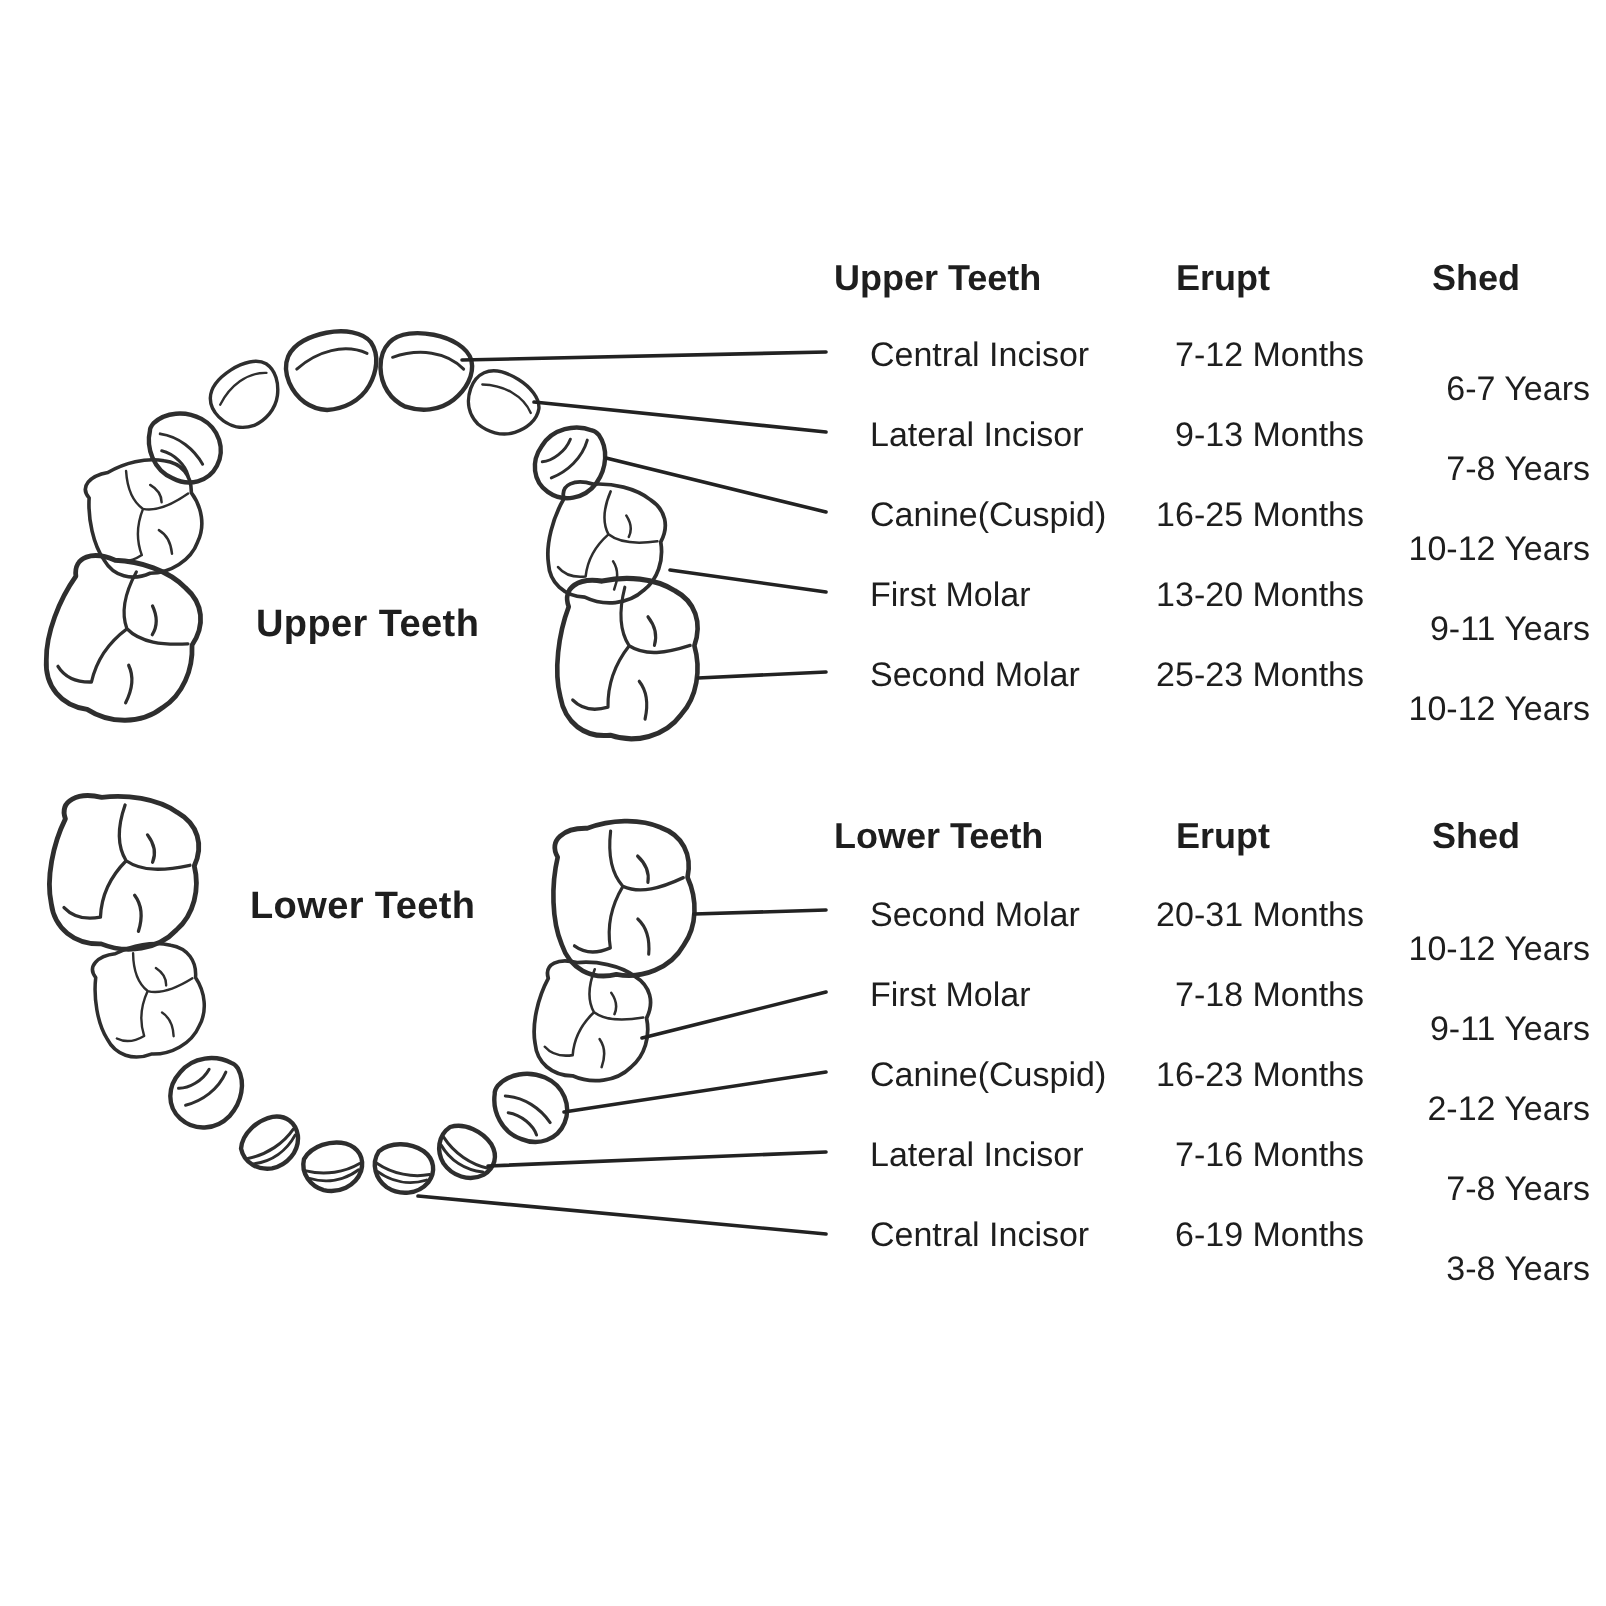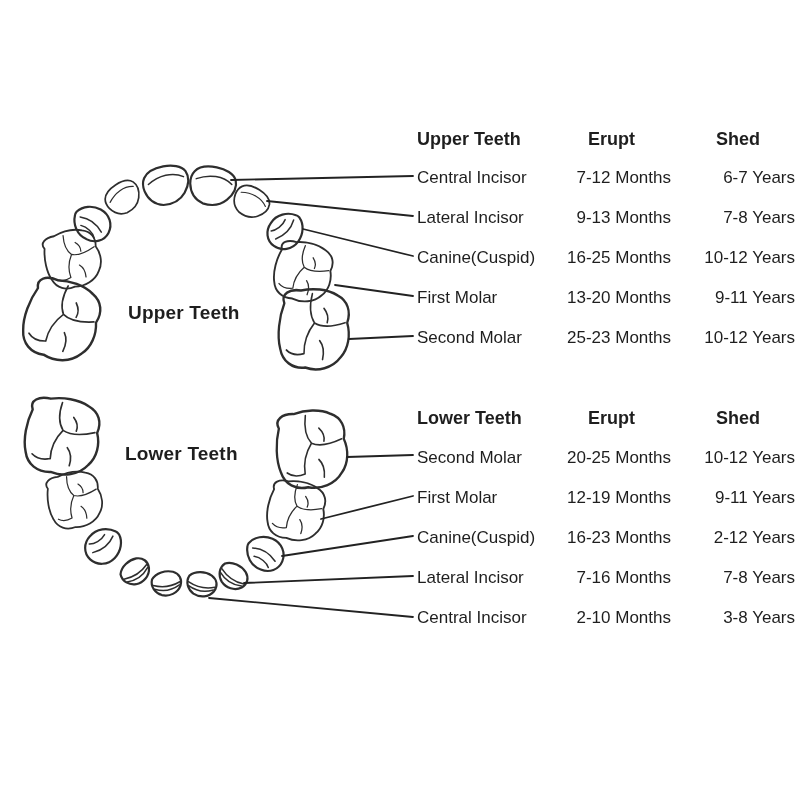--- a/index.html
+++ b/index.html
@@ -9,26 +9,26 @@
   }
   svg.art{position:absolute;left:0;top:0;}
   .outline{fill:none;stroke:#2e2e2e;stroke-width:2.2;stroke-linecap:round;stroke-linejoin:round;}
   .crack{fill:none;stroke:#2e2e2e;stroke-width:1.5;stroke-linecap:round;stroke-linejoin:round;}
   .leader{stroke:#222222;stroke-width:1.8;stroke-linecap:round;}
   .arch-label{position:absolute;font-size:19px;font-weight:bold;white-space:nowrap;letter-spacing:.2px;}
   .thead,.trow{position:absolute;left:0;width:803px;height:24px;line-height:24px;}
   .thead span,.trow span{position:absolute;white-space:nowrap;}
   .thead span{font-size:18px;font-weight:bold;}
   .trow span{font-size:17px;}
-  .c-name{left:417px;}
+  .c-name{left:435px;}
   .h-name{left:417px;}
   .h-erupt{left:588px;}
   .h-shed{left:716px;}
-  .c-erupt{right:132px;text-align:center;}
-  .c-shed{right:8px;text-align:right;}
+  .c-erupt{right:121px;text-align:center;}
+  .c-shed{right:8px;text-align:right;margin-top:17px;}
 </style>
 </head>
 <body>
 
 <div class="sheet">
 
   <svg class="art" width="803" height="803" viewBox="0 0 803 803">
     <defs>
       <g id="molar">
         <path class="outline" d="M -30 -22 C -34 -30 -26 -35 -15 -34 C -4 -37 10 -37 20 -32 C 30 -28 34 -19 31 -9 C 35 1 34 13 27 21 C 20 31 6 35 -6 32 C -18 34 -28 28 -31 17 C -35 6 -34 -10 -30 -22 Z"></path>
@@ -122,37 +122,37 @@
     <span class="c-shed">10-12 Years</span>
   </div>
 
   <div class="thead" style="top:406px">
     <span class="h-name">Lower Teeth</span>
     <span class="h-erupt">Erupt</span>
     <span class="h-shed">Shed</span>
   </div>
   <div class="trow" style="top:446px">
     <span class="c-name">Second Molar</span>
-    <span class="c-erupt">20-25 Months</span>
+    <span class="c-erupt">20-31 Months</span>
     <span class="c-shed">10-12 Years</span>
   </div>
   <div class="trow" style="top:486px">
     <span class="c-name">First Molar</span>
-    <span class="c-erupt">12-19 Months</span>
+    <span class="c-erupt">7-18 Months</span>
     <span class="c-shed">9-11 Years</span>
   </div>
   <div class="trow" style="top:526px">
     <span class="c-name">Canine(Cuspid)</span>
     <span class="c-erupt">16-23 Months</span>
     <span class="c-shed">2-12 Years</span>
   </div>
   <div class="trow" style="top:566px">
     <span class="c-name">Lateral Incisor</span>
     <span class="c-erupt">7-16 Months</span>
     <span class="c-shed">7-8 Years</span>
   </div>
   <div class="trow" style="top:606px">
     <span class="c-name">Central Incisor</span>
-    <span class="c-erupt">2-10 Months</span>
+    <span class="c-erupt">6-19 Months</span>
     <span class="c-shed">3-8 Years</span>
   </div>
 
 </div>
 
 </body></html>

